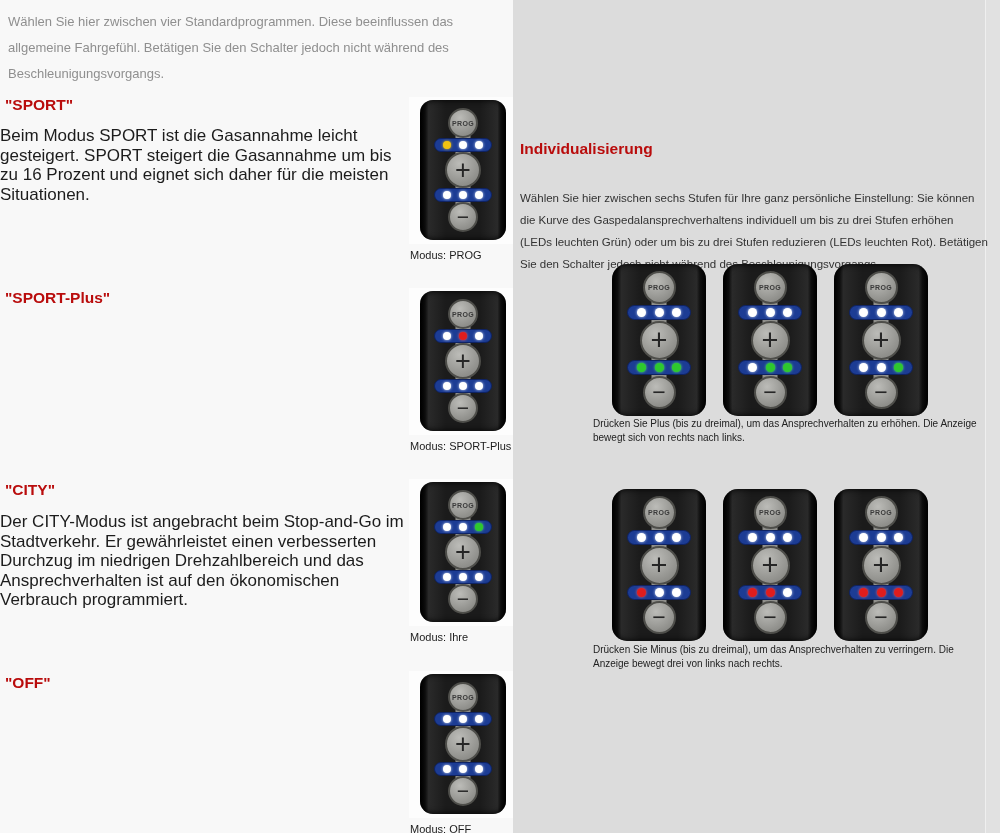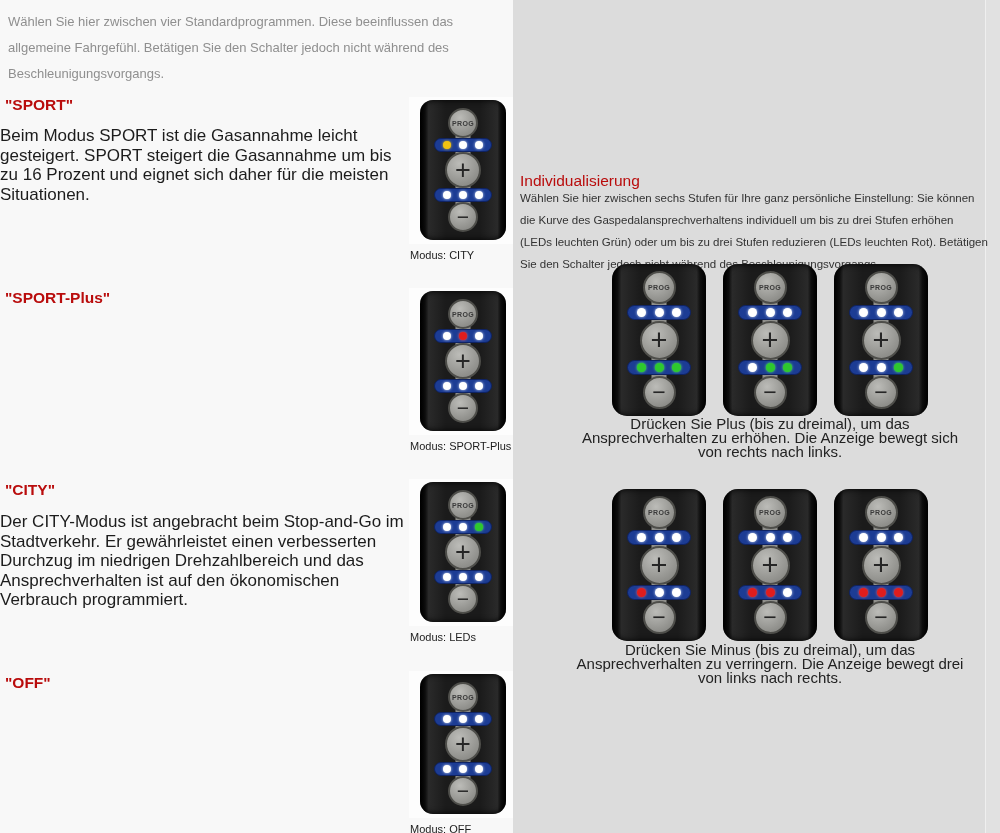--- a/index.html
+++ b/index.html
@@ -18,35 +18,35 @@
 
   
   .intro{position:absolute;left:8px;top:9px;width:487px;font-size:13px;line-height:26px;color:#8f8f8f;}
   .sec-heading{position:absolute;left:5px;font-size:15.5px;font-weight:bold;color:#b90c0c;}
   .sec-body{position:absolute;left:0;width:410px;font-size:17px;line-height:19.5px;color:#1c1c1c;}
   .h-sport{top:96px}   .b-sport{top:126px}
   .h-plus{top:289px}   .b-plus{top:320px}
   .h-city{top:481px}   .b-city{top:512px}
   .h-off{top:674px}    .b-off{top:705px}
 
-  .ind-heading{position:absolute;left:520px;top:172px;font-size:15.5px;font-weight:normal;color:#b90c0c;}
+  .ind-heading{position:absolute;left:520px;top:140px;font-size:15.5px;font-weight:bold;color:#b90c0c;}
   .ind-body{position:absolute;left:520px;top:187px;width:468px;font-size:11.5px;line-height:22px;color:#333;}
 
   
   .mode-block{position:absolute;left:409px;width:104px;}
   .m-sport{top:97px}.m-plus{top:288px}.m-city{top:479px}.m-off{top:671px}
   .mode-tile{background:#fdfdfd;width:104px;padding:3px 0 4px 0;}
   .mode-tile .device{margin-left:11px;}
   .mode-caption{font-size:11px;color:#1c1c1c;margin-top:5px;padding-left:1px;}
 
   
   .dev-row{position:absolute;left:612px;display:flex;gap:17px;}
   .row-plus{top:264px}
   .row-minus{top:489px}
-  .center-caption{position:absolute;left:575px;width:390px;text-align:center;font-size:15px;line-height:14px;color:#222;}
+  .center-caption{position:absolute;left:593px;width:390px;font-size:10px;line-height:14px;color:#222;}
   .cap-plus{top:417px}
   .cap-minus{top:643px}
 
   
   .device{
     position:relative;width:94px;height:152px;box-sizing:border-box;
     padding:7px 0;border-radius:15px;
     display:flex;flex-direction:column;align-items:center;justify-content:space-between;
     background:linear-gradient(90deg,#000 0%,#0e0e0e 6%,#2a2a2a 10%,#1b1b1b 30%,#1b1b1b 70%,#2a2a2a 90%,#0e0e0e 94%,#000 100%);
     box-shadow:inset 0 0 6px #000;
@@ -116,21 +116,21 @@
   <div class="ledbar">
     <span class="led" data-color="white"></span>
     <span class="led" data-color="white"></span>
     <span class="led" data-color="white"></span>
   </div>
   <div class="btn btn-minus">
     <span>−</span>
   </div>
 </div>
     </div>
-    <div class="mode-caption">Modus: CITY</div>
+    <div class="mode-caption">Modus: PROG</div>
   </div>
 
   <div class="sec-heading h-plus">"SPORT-Plus"</div>
   <div class="mode-block m-plus">
     <div class="mode-tile">
       <div class="device sm">
   <div class="rail"></div>
   <div class="btn btn-prog">
     <span>PROG</span>
   </div>
@@ -175,21 +175,21 @@
   <div class="ledbar">
     <span class="led" data-color="white"></span>
     <span class="led" data-color="white"></span>
     <span class="led" data-color="white"></span>
   </div>
   <div class="btn btn-minus">
     <span>−</span>
   </div>
 </div>
     </div>
-    <div class="mode-caption">Modus: LEDs</div>
+    <div class="mode-caption">Modus: Ihre</div>
   </div>
 
   <div class="sec-heading h-off">"OFF"</div>
   <div class="mode-block m-off">
     <div class="mode-tile">
       <div class="device sm">
   <div class="rail"></div>
   <div class="btn btn-prog">
     <span>PROG</span>
   </div>

